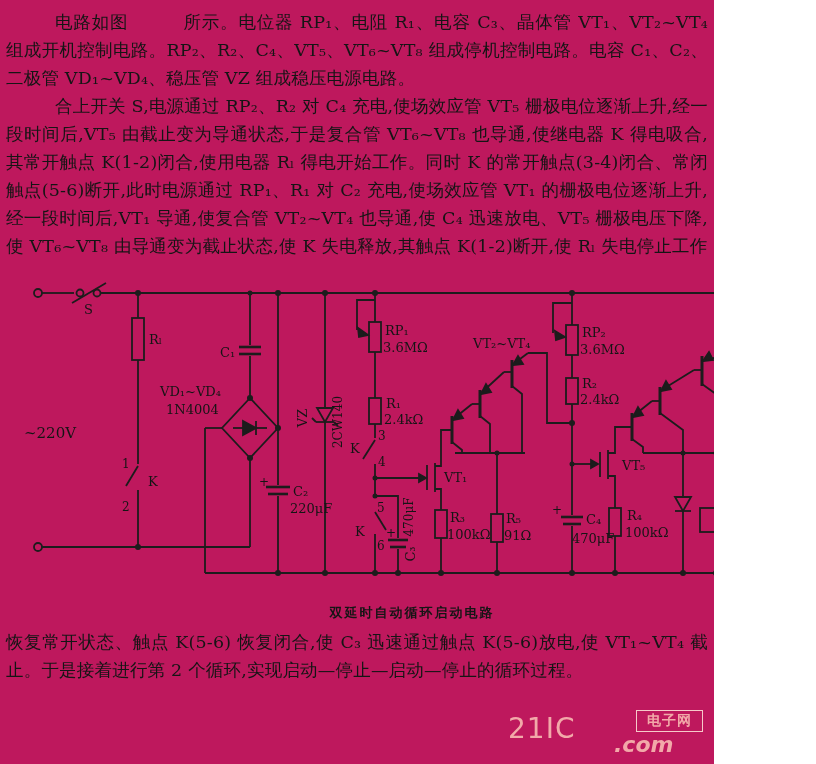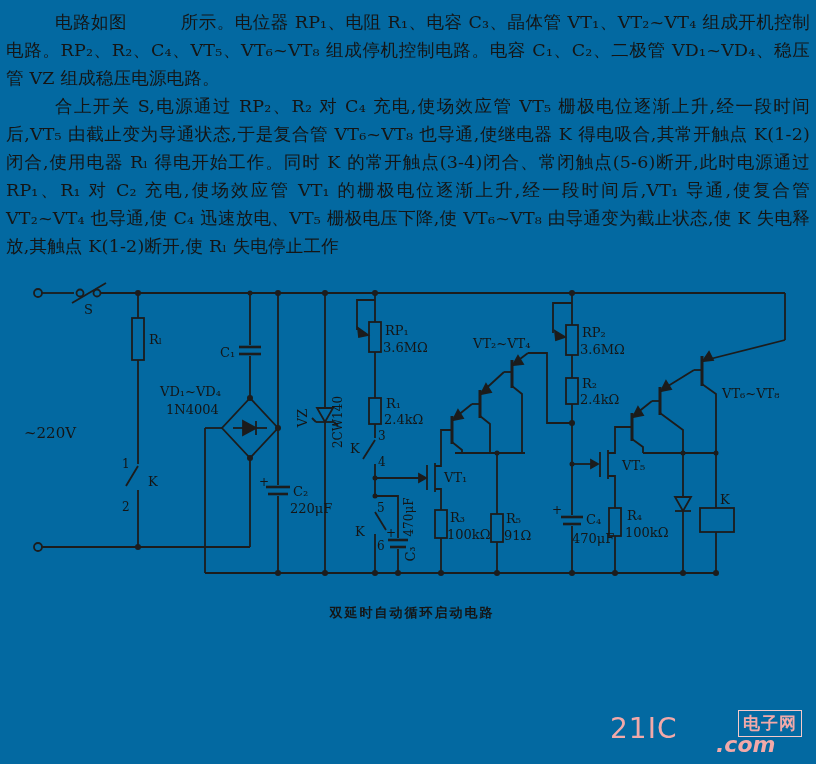--- a/index.html
+++ b/index.html
@@ -1,29 +1,29 @@
 <!DOCTYPE html>
 <html><head>
 <meta charset="utf-8">
 <style>
   html,body{margin:0;padding:0;background:#fff;}
-  #page{position:relative;width:816px;height:764px;background:#0369a1;overflow:hidden;
+  #page{position:relative;width:714px;height:764px;background:#be185d;overflow:hidden;
         font-family:"DejaVu Serif","DejaVu Sans","Liberation Serif",serif;color:#151515;}
   .textblock{position:absolute;left:6px;right:6px;font-size:17.5px;line-height:28px;
              text-align:justify;letter-spacing:0.2px;}
   .textblock p{margin:0;}
   .indent{text-indent:2.8em;}
   #caption{position:absolute;top:604px;left:4px;width:816px;text-align:center;
            font-size:13px;font-weight:bold;letter-spacing:2px;}
   #watermark{position:absolute;right:8px;top:706px;width:210px;height:52px;
              color:#f2a9a9;user-select:none;}
   #wm-brand{position:absolute;left:12px;top:6px;font-size:28px;font-weight:normal;
             font-family:"DejaVu Sans","Liberation Sans",sans-serif;letter-spacing:1px;}
-  #wm-site{position:absolute;left:140px;top:4px;font-size:17px;font-weight:bold;
-           border:1px solid #f6c9c9;padding:1px 4px;letter-spacing:1px;}
+  #wm-site{position:absolute;left:140px;top:4px;font-size:14px;font-weight:bold;
+           border:1px solid #f6c9c9;padding:1px 10px;letter-spacing:1px;}
   #wm-com{position:absolute;left:118px;top:26px;font-size:22px;font-weight:bold;
           font-style:italic;font-family:"DejaVu Sans","Liberation Sans",sans-serif;text-align:right;}
   svg text{font-family:"DejaVu Serif","DejaVu Sans",serif;fill:#151515;}
   .lbl{font-size:13px;}
   .sm{font-size:12px;}
 </style>
 </head>
 <body>
 
 <div id="page">
@@ -295,20 +295,23 @@
       <text class="lbl" x="622" y="190">VT₅</text>
       <text class="lbl" x="722" y="118">VT₆~VT₈</text>
       <text class="lbl" x="627" y="240">R₄</text>
       <text class="lbl" x="625" y="257">100kΩ</text>
       <text class="lbl" x="720" y="224">K</text>
     </g>
   </svg>
 
   <div id="caption">双延时自动循环启动电路</div>
 
+  <div class="textblock" style="top:628px;">
+    <p>恢复常开状态、触点 K(5-6) 恢复闭合,使 C₃ 迅速通过触点 K(5-6)放电,使 VT₁~VT₄ 截止。于是接着进行第 2 个循环,实现启动—停止—启动—停止的循环过程。</p>
+  </div>
 
   <div id="watermark">
     <span id="wm-brand">21IC</span>
     <span id="wm-site">电子网</span>
     <span id="wm-com">.com</span>
   </div>
 
 </div>
 
 </body></html>

